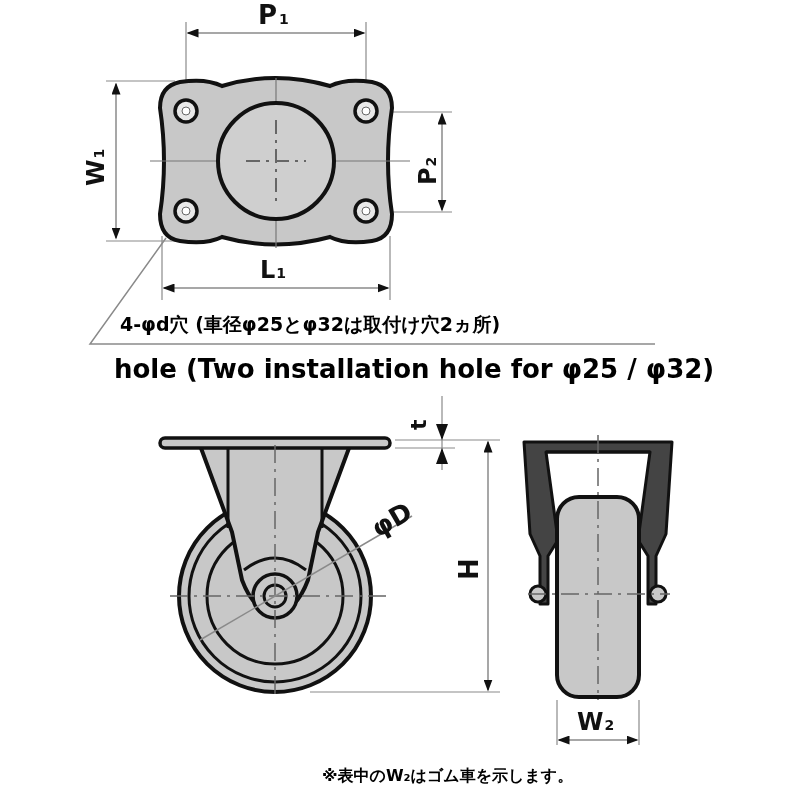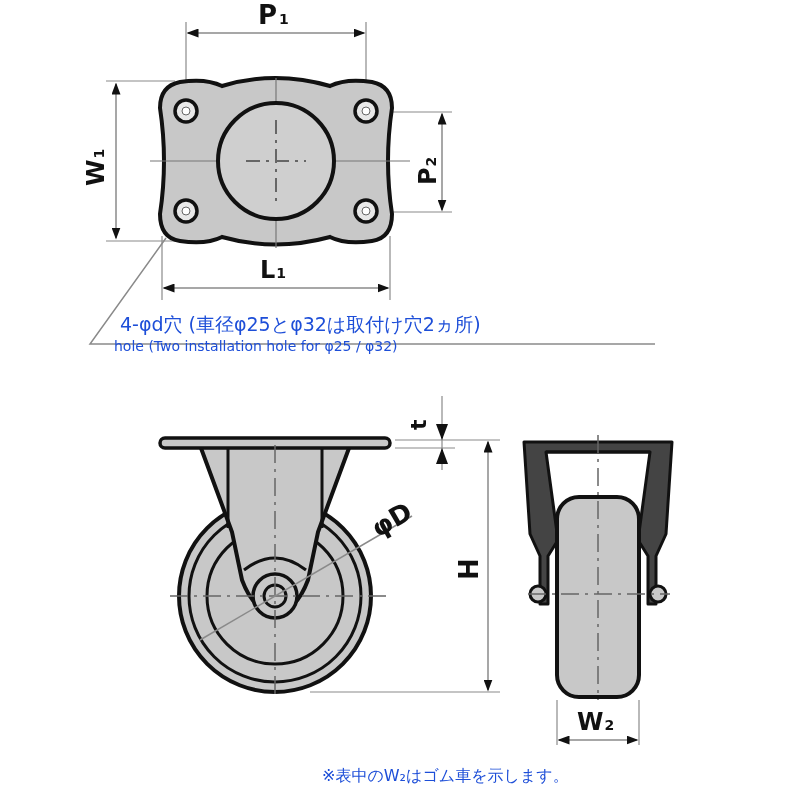--- a/index.html
+++ b/index.html
@@ -1,19 +1,19 @@
 <!DOCTYPE html>
 <html><head>
 <meta charset="utf-8">
 <style>
   html, body { margin: 0; padding: 0; background: #ffffff; }
   body { width: 800px; height: 800px; overflow: hidden; position: relative; font-family: "DejaVu Sans", sans-serif; }
   svg { position: absolute; left: 0; top: 0; }
   .lbl { font-family: "DejaVu Sans", sans-serif; font-weight: bold; fill: #111; }
-  .note { position: absolute; font-family: "DejaVu Sans", sans-serif; font-weight: normal; color: #1d4ed8; white-space: nowrap; }
+  .note { position: absolute; font-family: "DejaVu Sans", sans-serif; font-weight: bold; color: #000000; white-space: nowrap; }
 </style>
 </head>
 <body>
 
 <svg width="800" height="800" viewBox="0 0 800 800">
   <defs>
     <marker id="arr" markerWidth="8" markerHeight="6" refX="7" refY="3" orient="auto-start-reverse">
       <path d="M0,0 L8,3 L0,6 z" fill="#111"></path>
     </marker>
   </defs>
@@ -126,14 +126,14 @@
     <line x1="598" y1="435" x2="598" y2="700" stroke="#666" stroke-width="1.5" stroke-dasharray="18,6,3,6"></line>
     <line x1="528" y1="594" x2="670" y2="594" stroke="#666" stroke-width="1.5" stroke-dasharray="18,6,3,6"></line>
     <line x1="557" y1="700" x2="557" y2="745" stroke="#8a8a8a" stroke-width="1.2"></line>
     <line x1="639" y1="700" x2="639" y2="745" stroke="#8a8a8a" stroke-width="1.2"></line>
     <line x1="559" y1="740" x2="637" y2="740" stroke="#8a8a8a" stroke-width="1.5" marker-start="url(#arr)" marker-end="url(#arr)"></line>
   </g>
   <text class="lbl" x="577" y="730" font-size="24"><tspan>W</tspan><tspan font-size="14" dx="1">2</tspan></text>
 </svg>
 
 <div class="note" style="left:120px; top:312px; font-size:19px;">4-φd穴 (車径φ25とφ32は取付け穴2ヵ所)</div>
-<div class="note" style="left:114px; top:338px; font-size:14px;">hole (Two installation hole for φ25 / φ32)</div>
+<div class="note" style="left:114px; top:354px; font-size:26px;">hole (Two installation hole for φ25 / φ32)</div>
 <div class="note" style="left:322px; top:766px; font-size:16px;">※表中のW₂はゴム車を示します。</div>
 
 </body></html>

